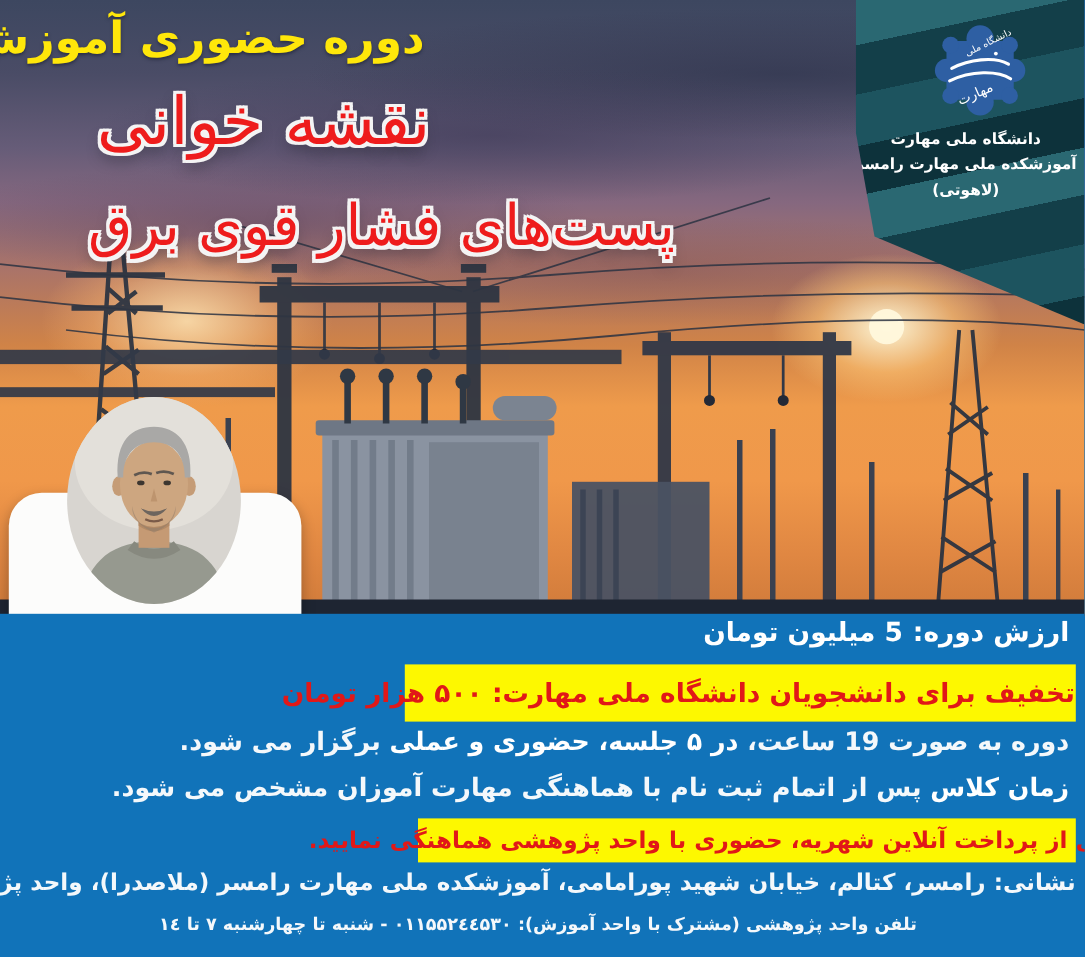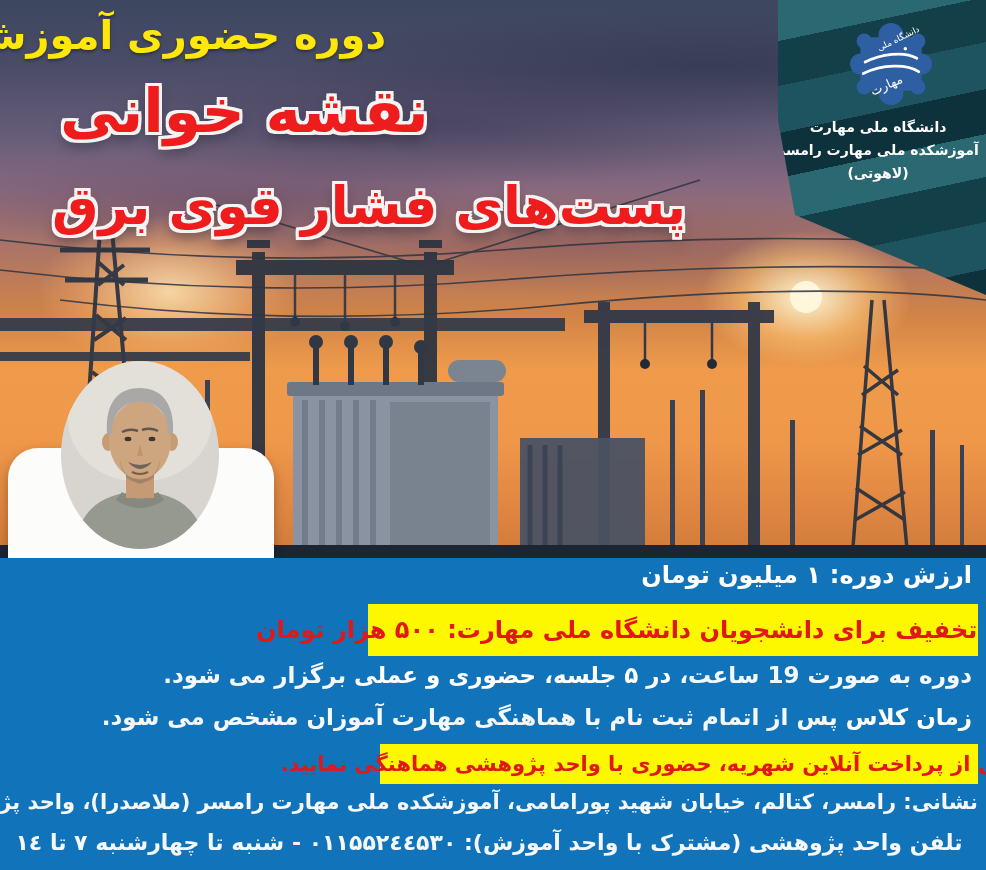--- a/index.html
+++ b/index.html
@@ -16,23 +16,23 @@
       radial-gradient(430px 75px at 24% 36%, rgba(92,70,96,.5), transparent 70%),
       radial-gradient(500px 70px at 60% 44%, rgba(120,78,80,.4), transparent 72%),
       linear-gradient(180deg,#3d4760 0%,#4a4c66 12%,#665c78 24%,#86687f 33%,#ab7468 44%,#d08347 56%,#ef9b4b 66%,#f0984a 78%,#e08742 90%,#cf7a3a 100%);}
   .scene{position:absolute;left:0;top:0;}
 
   
   .top-label{position:absolute;right:600px;top:12px;width:360px;direction:rtl;text-align:left;
     color:#ffe70a;font-size:40px;font-weight:700;text-shadow:0 2px 3px rgba(20,25,45,.55);white-space:nowrap;}
 
   
-  .title-line{position:absolute;color:#ee1c1c;font-weight:700;white-space:nowrap;direction:rtl;
+  .title-line{position:absolute;color:#ee1c1c;font-weight:400;white-space:nowrap;direction:rtl;
     text-shadow:-3px -3px 0 #f4f4f4,3px -3px 0 #f4f4f4,-3px 3px 0 #f4f4f4,3px 3px 0 #f4f4f4,
-      -3px 0 0 #f4f4f4,3px 0 0 #f4f4f4,0 -3px 0 #f4f4f4,0 3px 0 #f4f4f4,0 7px 12px rgba(40,40,50,.55);}
+      -3px 0 0 #f4f4f4,3px 0 0 #f4f4f4,0 -3px 0 #f4f4f4,0 3px 0 #f4f4f4,0 7px 12px rgba(40,40,50,.55);margin-left:28px;}
   .title-1{left:60px;top:76px;font-size:60px;}
   .title-2{left:52px;top:176px;font-size:52px;}
 
   
   .banner{position:absolute;left:770px;top:0;width:216px;height:300px;
     clip-path:polygon(8px 0,216px 0,216px 295px,25px 215px,8px 120px);
     background:repeating-linear-gradient(168deg,#2a6872 0 42px,#133f49 42px 86px,#1d545f 86px 132px,#0d323b 132px 176px);
     filter:drop-shadow(0 3px 6px rgba(0,0,0,.35));}
   .banner-logo{position:absolute;left:78px;top:14px;width:86px;height:100px;}
   .banner-lines{position:absolute;left:0;top:116px;width:216px;direction:rtl;text-align:center;
@@ -52,21 +52,21 @@
   .row-price{top:3px;right:14px;font-size:24px;}
   .orange{color:#ffffff;}
   .price-value{margin-right:9px;color:#ffffff;}
   .ybox{position:absolute;right:8px;background:#fdf800;display:flex;align-items:center;justify-content:center;
     direction:rtl;font-weight:700;color:#e11818;white-space:nowrap;}
   .ybox-discount{top:46px;width:610px;height:52px;font-size:24px;}
   .ybox-payment{top:186px;width:598px;height:40px;font-size:21px;}
   .row-format{top:104px;right:14px;font-size:23px;}
   .row-schedule{top:146px;right:14px;font-size:23px;}
   .row-address{top:232px;left:0;width:978px;text-align:center;font-size:21px;}
-  .row-phone{top:272px;left:0;width:978px;text-align:center;font-size:22px;}
+  .row-phone{top:272px;left:0;width:978px;text-align:center;font-size:16px;}
 </style>
 </head>
 <body>
 
 <div id="poster">
 
   <div class="photo">
     <svg class="scene" width="986" height="560" viewBox="0 0 986 560" aria-hidden="true">
       <circle cx="806" cy="297" r="16" fill="#fff8dc" opacity="0.95"></circle>
       <g stroke="#2c3342" stroke-width="1.6" fill="none" opacity="0.85">
@@ -241,21 +241,21 @@
   </svg>
   <div class="card-text">
     <div class="dark">مدرس:</div>
     <div class="dark">مهندس ایمان لاهوتی</div>
     <div class="red">کارشناس ارشد مهندسی برق،</div>
     <div class="red">و مدرس دانشگاه</div>
   </div>
 
   <div class="panel">
     <div class="row row-price">
-      <span class="orange">ارزش دوره:</span><span class="price-value">۱ میلیون تومان</span>
+      <span class="orange">ارزش دوره:</span><span class="price-value">5 میلیون تومان</span>
     </div>
 
     <div class="ybox ybox-discount">شهریه با تخفیف برای دانشجویان دانشگاه ملی مهارت:  ۵۰۰ هزار تومان</div>
 
     <div class="row row-format">
       <span>دوره به صورت 19 ساعت، </span><span class="orange">در ۵ جلسه، حضوری و عملی</span><span> برگزار می شود.</span>
     </div>
 
     <div class="row row-schedule">
       <span class="orange">زمان کلاس</span><span> پس از اتمام ثبت نام با هماهنگی مهارت آموزان مشخص می شود.</span>

